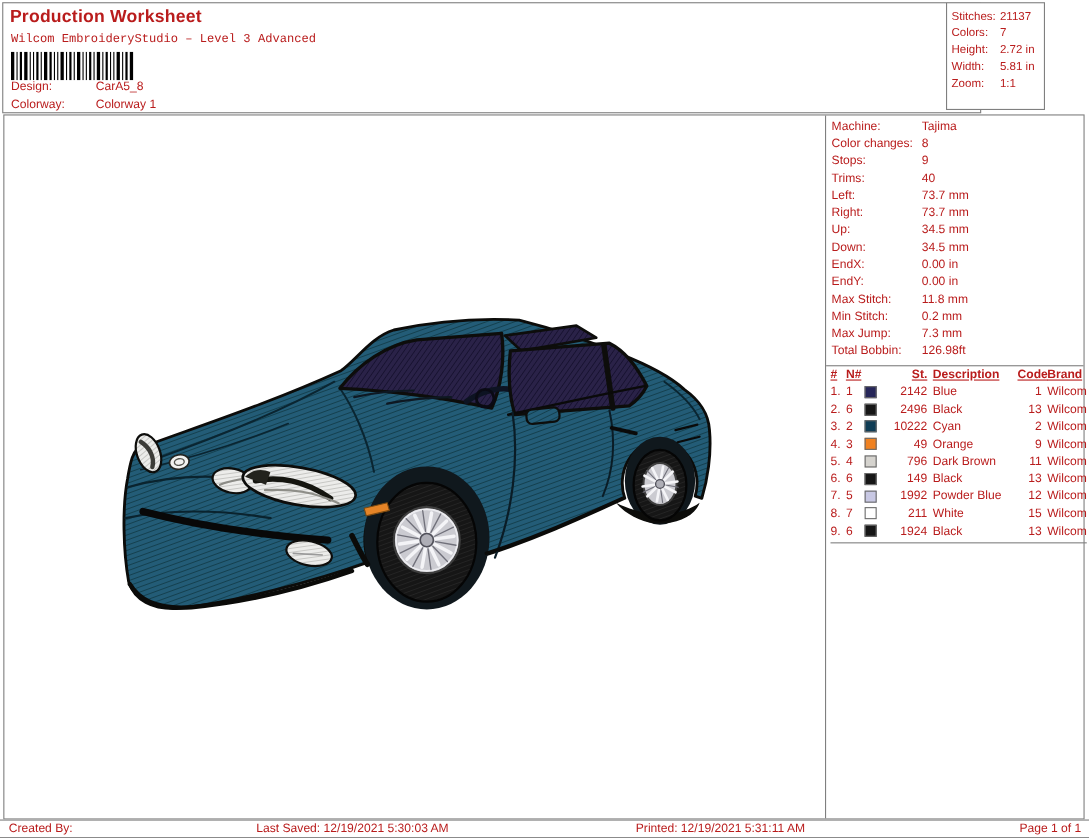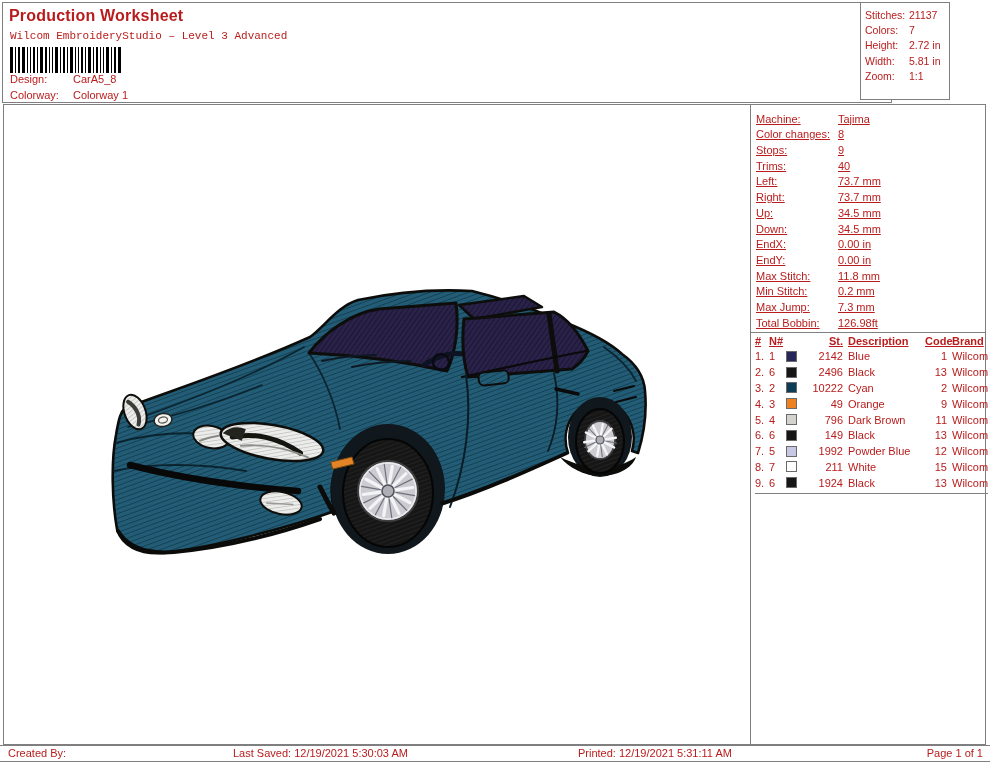--- a/index.html
+++ b/index.html
@@ -9,35 +9,35 @@
     font-family:"Liberation Sans", sans-serif; color:#b91c1c; overflow:hidden;
   }
   .box { position:absolute; border:1px solid #7f7f7f; background:#fff; }
 
   
   .header-left  { left:2px; top:2px; width:890px; height:101px; }
   .title        { position:absolute; left:6px; top:4px; font-size:16px; font-weight:bold; letter-spacing:.2px; }
   .subtitle     { position:absolute; left:7px; top:27px; font-size:11px;font-family:Liberation Mono, monospace; }
   .barcode      { position:absolute; left:7px; top:44px; }
   .meta-row     { position:absolute; left:7px; font-size:11px; display:flex; }
-  .meta-label   { width:63px; }
+  .meta-label   { width:77px; }
   .meta-design  { top:70px; }
   .meta-colorway{ top:86px; }
 
   
   .header-right { left:860px; top:2px; width:90px; height:98px; padding:4px 0 0 4px; font-size:10.5px; }
   .stat-row     { display:flex; height:15.4px; align-items:center; }
   .stat-label   { width:44px; }
 
   
   .main   { left:3px; top:104px; width:983px; height:641px; }
   .canvas { position:absolute; left:0; top:0; width:746px; height:639px; overflow:hidden; }
   .panel  { position:absolute; left:746px; top:0; right:0; bottom:0; border-left:1px solid #7f7f7f; font-size:11px; }
   .m-rows { padding:4px 0 0 5px; }
-  .m-row  { display:flex; height:15.7px; align-items:flex-end;text-decoration:underline; }
+  .m-row  { display:flex; height:15.7px; align-items:flex-start; }
   .m-label{ width:82px; }
   .sep    { border-top:1px solid #7f7f7f; margin-top:3px; }
   .seq-title { padding:3px 0 3px 5px; }
   .seq-table { padding-left:4px; }
   .seq-header, .seq-row {
     display:grid; grid-template-columns:14px 17px 18px 44px 77px 27px 36px;
     align-items:center; height:15.8px;
   }
   .seq-header span { font-weight:bold; text-decoration:underline; }
   .col-st, .col-code { text-align:right; padding-right:5px; }

